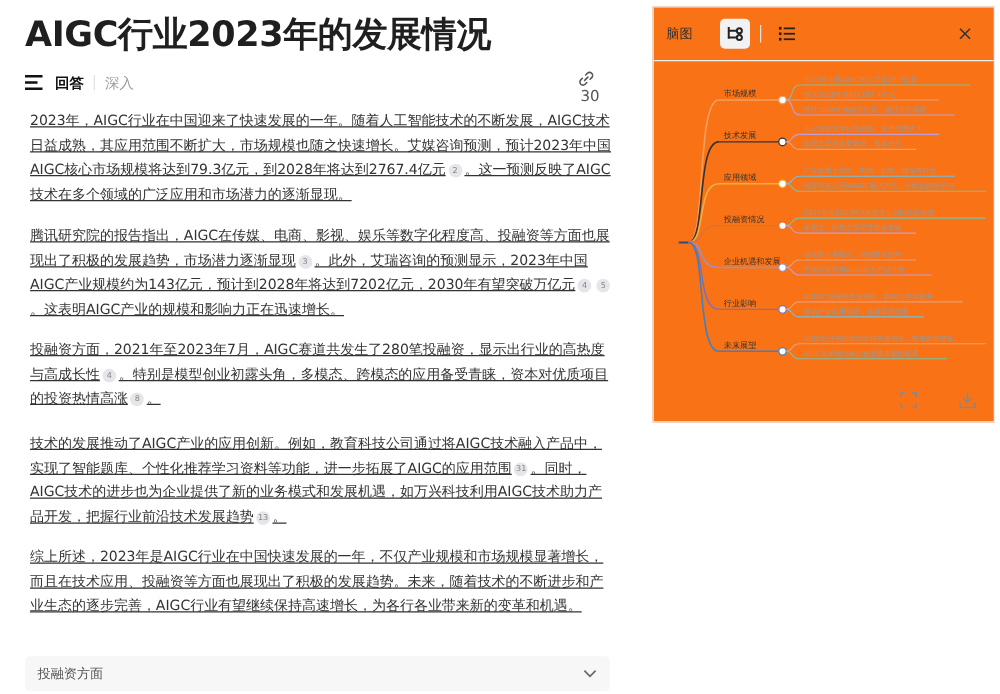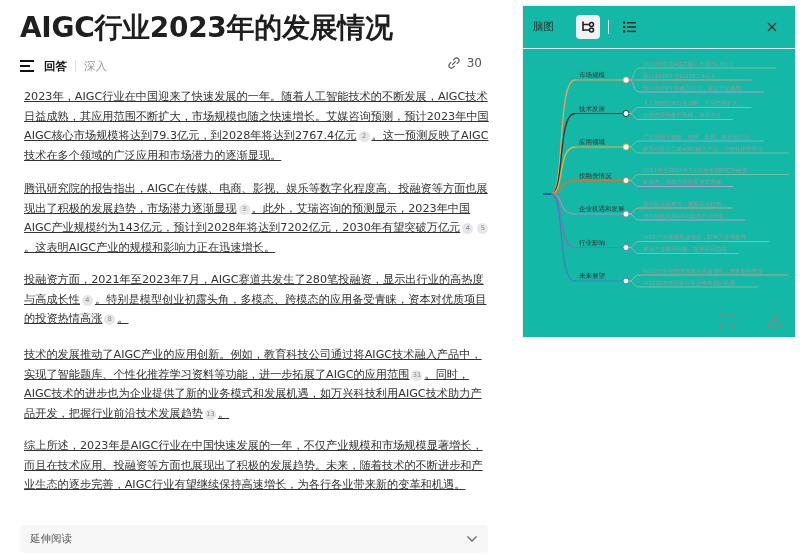--- a/index.html
+++ b/index.html
@@ -12,30 +12,30 @@
   .tabs { position: absolute; left: 0; top: 56px; width: 470px; height: 20px; display: flex; align-items: center; }
   .tab-icon { width: 14px; height: 12px; display: inline-flex; flex-direction: column; justify-content: space-between; margin-right: 10px; }
   .tab-icon span { display: block; height: 2px; background: #111; }
   .tab-icon span:nth-child(1) { width: 14px; }
   .tab-icon span:nth-child(2) { width: 10px; }
   .tab-icon span:nth-child(3) { width: 14px; }
   .tab { font-size: 11.5px; }
   .tab.active { color: #111; font-weight: bold; }
   .tab.inactive { color: #999; }
   .tab-sep { width: 1px; height: 12px; background: #e2e2e2; margin: 0 8px; }
-  .source-count { position: absolute; right: 8px; top: 0; display: flex; align-items: center; font-size: 12px; color: #555; }
+  .source-count { position: absolute; right: 8px; top: 0; display: flex; align-items: center; font-size: 12px; color: #555; flex-direction: column; }
   .source-count svg { margin-right: 6px; }
 
   .para { position: absolute; left: 4px; width: 468px; font-size: 11.2px; line-height: 19.5px; color: #333; text-decoration: underline; }
   .cite { display: inline-block; width: 11px; height: 11px; line-height: 11px; border-radius: 50%; background: #e6e6ea; color: #888; font-size: 6.5px; text-align: center; vertical-align: 1px; margin: 0 2px; }
 
   .extend { position: absolute; left: 0; top: 525px; width: 468px; height: 28px; background: #f7f7f8; border-radius: 4px; display: flex; align-items: center; padding: 0 10px; justify-content: space-between; }
   .extend-label { font-size: 10.5px; color: #555; }
 
-  .panel { position: absolute; left: 522px; top: 5px; width: 274px; height: 333px; border: 1px solid #eeeeee; background: #14b8a6; }
+  .panel { position: absolute; left: 522px; top: 5px; width: 274px; height: 333px; border: 1px solid #eeeeee; background: #f97316; }
   .panel-header { height: 43px; border-bottom: 1px solid #eeeeee; display: flex; align-items: center; padding: 0 10px; position: relative; }
   .panel-title { font-size: 10.5px; color: #333; margin-right: 22px; }
   .view-btn { width: 24px; height: 24px; border-radius: 4px; display: flex; align-items: center; justify-content: center; }
   .view-btn.active { background: #f2f2f5; }
   .view-sep { width: 1px; height: 14px; background: #e0e0e0; margin: 0 8px; }
   .close-btn { position: absolute; right: 14px; top: 12px; width: 18px; height: 18px; display: flex; align-items: center; justify-content: center; }
   .mindmap { position: absolute; left: 0; top: 44px; width: 272px; height: 240px; }
   .panel-footer-btn { position: absolute; width: 18px; height: 18px; display: flex; align-items: center; justify-content: center; }
 </style>
 </head>
@@ -63,21 +63,21 @@
     </div>
   </div>
 
   <div class="para" style="top:87px"><span>2023年，AIGC行业在中国迎来了快速发展的一年。随着人工智能技术的不断发展，AIGC技术日益成熟，其应用范围不断扩大，市场规模也随之快速增长。艾媒咨询预测，预计2023年中国AIGC核心市场规模将达到79.3亿元，到2028年将达到2767.4亿元</span><span class="cite">2</span><span>。这一预测反映了AIGC技术在多个领域的广泛应用和市场潜力的逐渐显现。</span></div>
   <div class="para" style="top:179px"><span>腾讯研究院的报告指出，AIGC在传媒、电商、影视、娱乐等数字化程度高、投融资等方面也展现出了积极的发展趋势，市场潜力逐渐显现</span><span class="cite">3</span><span>。此外，艾瑞咨询的预测显示，2023年中国AIGC产业规模约为143亿元，预计到2028年将达到7202亿元，2030年有望突破万亿元</span><span class="cite">4</span><span class="cite">5</span><span>。这表明AIGC产业的规模和影响力正在迅速增长。</span></div>
   <div class="para" style="top:270px"><span>投融资方面，2021年至2023年7月，AIGC赛道共发生了280笔投融资，显示出行业的高热度与高成长性</span><span class="cite">4</span><span>。特别是模型创业初露头角，多模态、跨模态的应用备受青睐，资本对优质项目的投资热情高涨</span><span class="cite">8</span><span>。</span></div>
   <div class="para" style="top:345px"><span>技术的发展推动了AIGC产业的应用创新。例如，教育科技公司通过将AIGC技术融入产品中，实现了智能题库、个性化推荐学习资料等功能，进一步拓展了AIGC的应用范围</span><span class="cite">31</span><span>。同时，AIGC技术的进步也为企业提供了新的业务模式和发展机遇，如万兴科技利用AIGC技术助力产品开发，把握行业前沿技术发展趋势</span><span class="cite">13</span><span>。</span></div>
   <div class="para" style="top:436px"><span>综上所述，2023年是AIGC行业在中国快速发展的一年，不仅产业规模和市场规模显著增长，而且在技术应用、投融资等方面也展现出了积极的发展趋势。未来，随着技术的不断进步和产业生态的逐步完善，AIGC行业有望继续保持高速增长，为各行各业带来新的变革和机遇。</span></div>
 
   <div class="extend">
-    <span class="extend-label">延伸阅读</span>
+    <span class="extend-label">投融资方面</span>
     <svg width="12" height="8" viewBox="0 0 12 8" fill="none" stroke="#666" stroke-width="1.3">
         <path d="M1.5 1.5 L6 6 L10.5 1.5"></path>
       </svg>
   </div>
 </div>
 
 <div class="panel">
   <div class="panel-header">
     <span class="panel-title">脑图</span>
     <div class="view-btn active">

